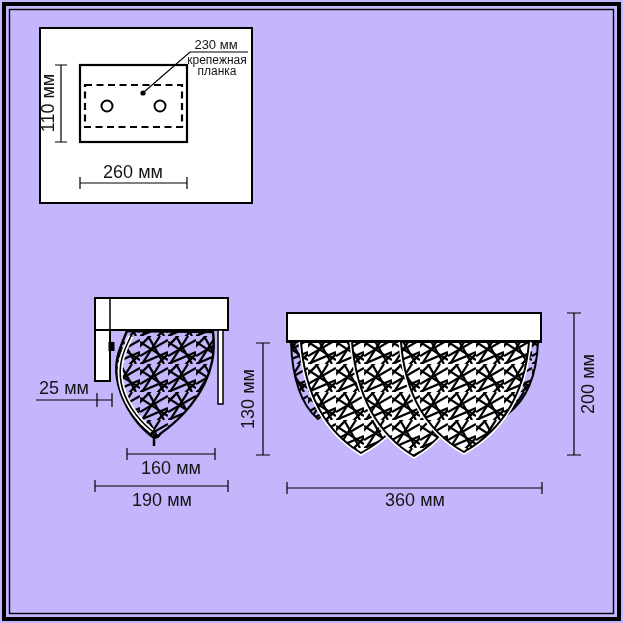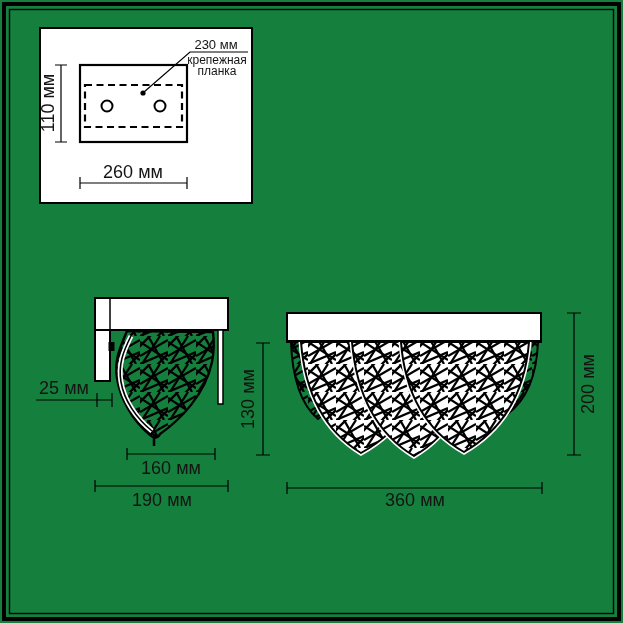--- a/index.html
+++ b/index.html
@@ -1,16 +1,16 @@
 <!DOCTYPE html>
 <html><head>
 <meta charset="utf-8">
 <style>
   html,body{margin:0;padding:0;background:#ffffff;}
-  #canvas{position:relative;width:623px;height:623px;background:#15803d;overflow:hidden;
+  #canvas{position:relative;width:623px;height:623px;background:#c4b5fd;overflow:hidden;
           font-family:"Liberation Sans","DejaVu Sans",sans-serif;}
   svg{position:absolute;left:0;top:0;}
   text{fill:#141414;font-family:"Liberation Sans","DejaVu Sans",sans-serif;}
   .dim{font-size:18px;}
   .dim-small{font-size:13px;}
   .callout{font-size:12px;}
 </style>
 </head>
 <body>
 

